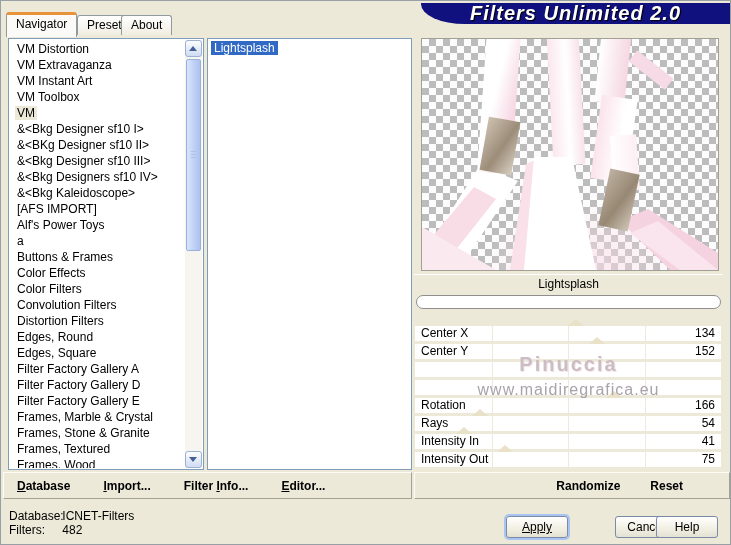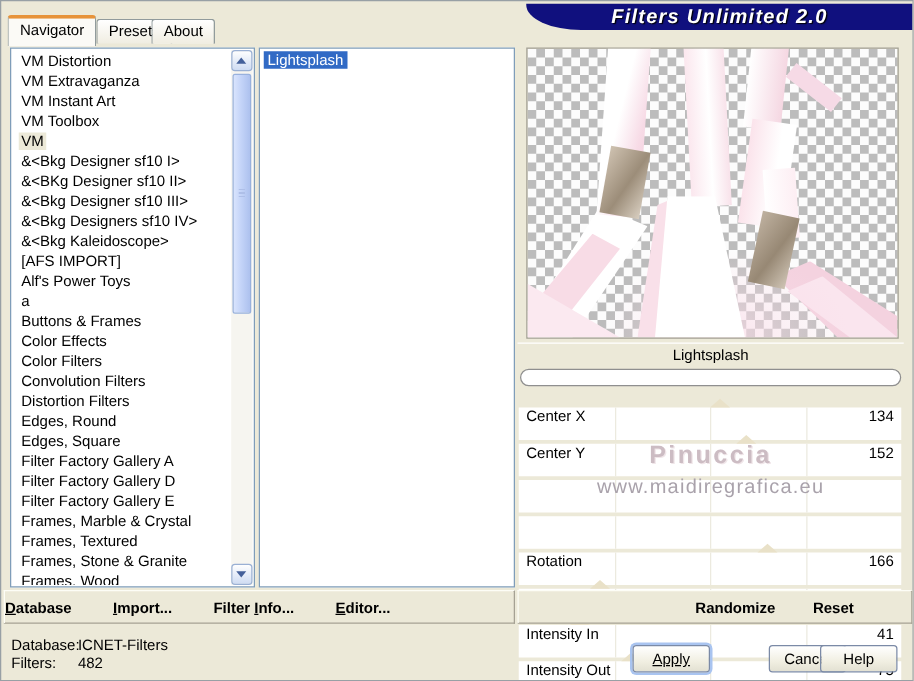--- a/index.html
+++ b/index.html
@@ -3,21 +3,21 @@
 <meta charset="utf-8">
 <style>
   html,body{margin:0;padding:0;background:#d6d2c2;}
   .win{position:relative;width:731px;height:545px;background:#ece9d8;
        font-family:"Liberation Sans",sans-serif;font-size:12px;color:#000;
        border:1px solid #98a0a5;box-sizing:border-box;overflow:hidden;}
 
   
   .banner{position:absolute;left:420px;top:2px;width:309px;height:21px;background:#10107e;
           border-bottom-left-radius:44px 20px;color:#fff;font-weight:bold;font-style:italic;
-          font-size:16px;text-align:center;line-height:21px;letter-spacing:1px;
+          font-size:20px;text-align:center;line-height:21px;letter-spacing:1px;
           text-shadow:1px 1px 1px #000;}
 
   
   .tab{position:absolute;background:linear-gradient(#ffffff,#f0ede1);border:1px solid #919b9c;
        border-bottom:none;border-radius:3px 3px 0 0;padding:0 9px;height:19px;line-height:18px;
        top:14px;cursor:default;}
   .tab.active{top:11px;height:22px;line-height:19px;border-top:3px solid #e7933a;
        background:#fbfaf6;z-index:3;}
 
   
@@ -75,36 +75,36 @@
   #rdiag2{background:#fae5ee;clip-path:polygon(208px 194px,236px 182px,296px 231px,258px 231px);}
   #trP{left:206px;top:24px;width:46px;height:14px;transform:rotate(38deg);background:#f6dae6;}
   #glow{left:58px;bottom:0;width:200px;height:70px;
       background:radial-gradient(ellipse at 50% 100%,rgba(250,220,232,.75),rgba(250,220,232,0) 70%);}
 
   .plabelbar{position:absolute;left:0;top:240px;width:309px;height:18px;line-height:18px;
       text-align:center;border-top:1px solid #fff;}
   .progress{position:absolute;left:2px;top:261px;width:303px;height:12px;background:#fff;
       border:1px solid #8f8f8f;border-radius:7px;box-sizing:content-box;}
   .params{position:absolute;left:1px;top:292px;width:306px;}
-  .prow{position:relative;height:26px;margin-bottom:3px;background:#fff;line-height:15px;}
+  .prow{position:relative;height:15px;margin-bottom:3px;background:#fff;line-height:15px;}
   .tick{position:absolute;top:0;height:100%;width:1px;background:#eceadf;}
   .plabel{position:absolute;left:6px;}
   .pvalue{position:absolute;right:6px;}
   .pthumb{position:absolute;top:-7px;width:0;height:0;border-left:8px solid transparent;
       border-right:8px solid transparent;border-bottom:7px solid #e9e1c8;}
   .wm{position:absolute;left:0;width:100%;text-align:center;pointer-events:none;}
   #wm1{top:319px;font-size:20px;font-weight:bold;color:#ccbcc3;letter-spacing:2px;
       text-shadow:1px 1px 0 #f0e6e9;}
   #wm2{top:347px;font-size:16px;color:#a9a2ab;letter-spacing:1px;}
 
   
   .strip{position:absolute;top:471px;height:27px;background:#ece9d8;box-sizing:border-box;
       border:1px solid;border-color:#fdfdf6 #a5a193 #a5a193 #fdfdf6;display:flex;
       align-items:center;font-weight:bold;}
-  #lstrip{left:2px;width:409px;gap:33px;}
+  #lstrip{left:2px;width:409px;padding-left:13px;gap:33px;}
   #rstrip{left:413px;width:316px;justify-content:flex-end;padding-right:46px;gap:30px;}
   .tbtn{cursor:default;white-space:nowrap;}
 
   
   .status{position:absolute;left:8px;top:508px;line-height:14px;}
   .status .lab{display:inline-block;width:50px;}
   .btn{position:absolute;top:515px;width:62px;height:22px;box-sizing:border-box;text-align:center;
       line-height:20px;background:linear-gradient(#ffffff,#f1efe2 60%,#e3e1d2);
       border:1px solid #7b8aa6;border-radius:3px;cursor:default;}
   #applyBtn{left:505px;box-shadow:0 0 0 2px #a9c4f0;text-decoration:underline;}
@@ -141,22 +141,22 @@
         <div class="cat-item"><span class="ct">Color Effects</span></div>
         <div class="cat-item"><span class="ct">Color Filters</span></div>
         <div class="cat-item"><span class="ct">Convolution Filters</span></div>
         <div class="cat-item"><span class="ct">Distortion Filters</span></div>
         <div class="cat-item"><span class="ct">Edges, Round</span></div>
         <div class="cat-item"><span class="ct">Edges, Square</span></div>
         <div class="cat-item"><span class="ct">Filter Factory Gallery A</span></div>
         <div class="cat-item"><span class="ct">Filter Factory Gallery D</span></div>
         <div class="cat-item"><span class="ct">Filter Factory Gallery E</span></div>
         <div class="cat-item"><span class="ct">Frames, Marble &amp; Crystal</span></div>
+        <div class="cat-item"><span class="ct">Frames, Stone &amp; Granite</span></div>
         <div class="cat-item"><span class="ct">Frames, Textured</span></div>
-        <div class="cat-item"><span class="ct">Frames, Stone &amp; Granite</span></div>
         <div class="cat-item"><span class="ct">Frames, Wood</span></div>
       </div>
     <div class="vscroll">
       <div class="sbtn up">
           <i></i>
         </div>
       <div class="sthumb"></div>
       <div class="sbtn down">
           <i></i>
         </div>

